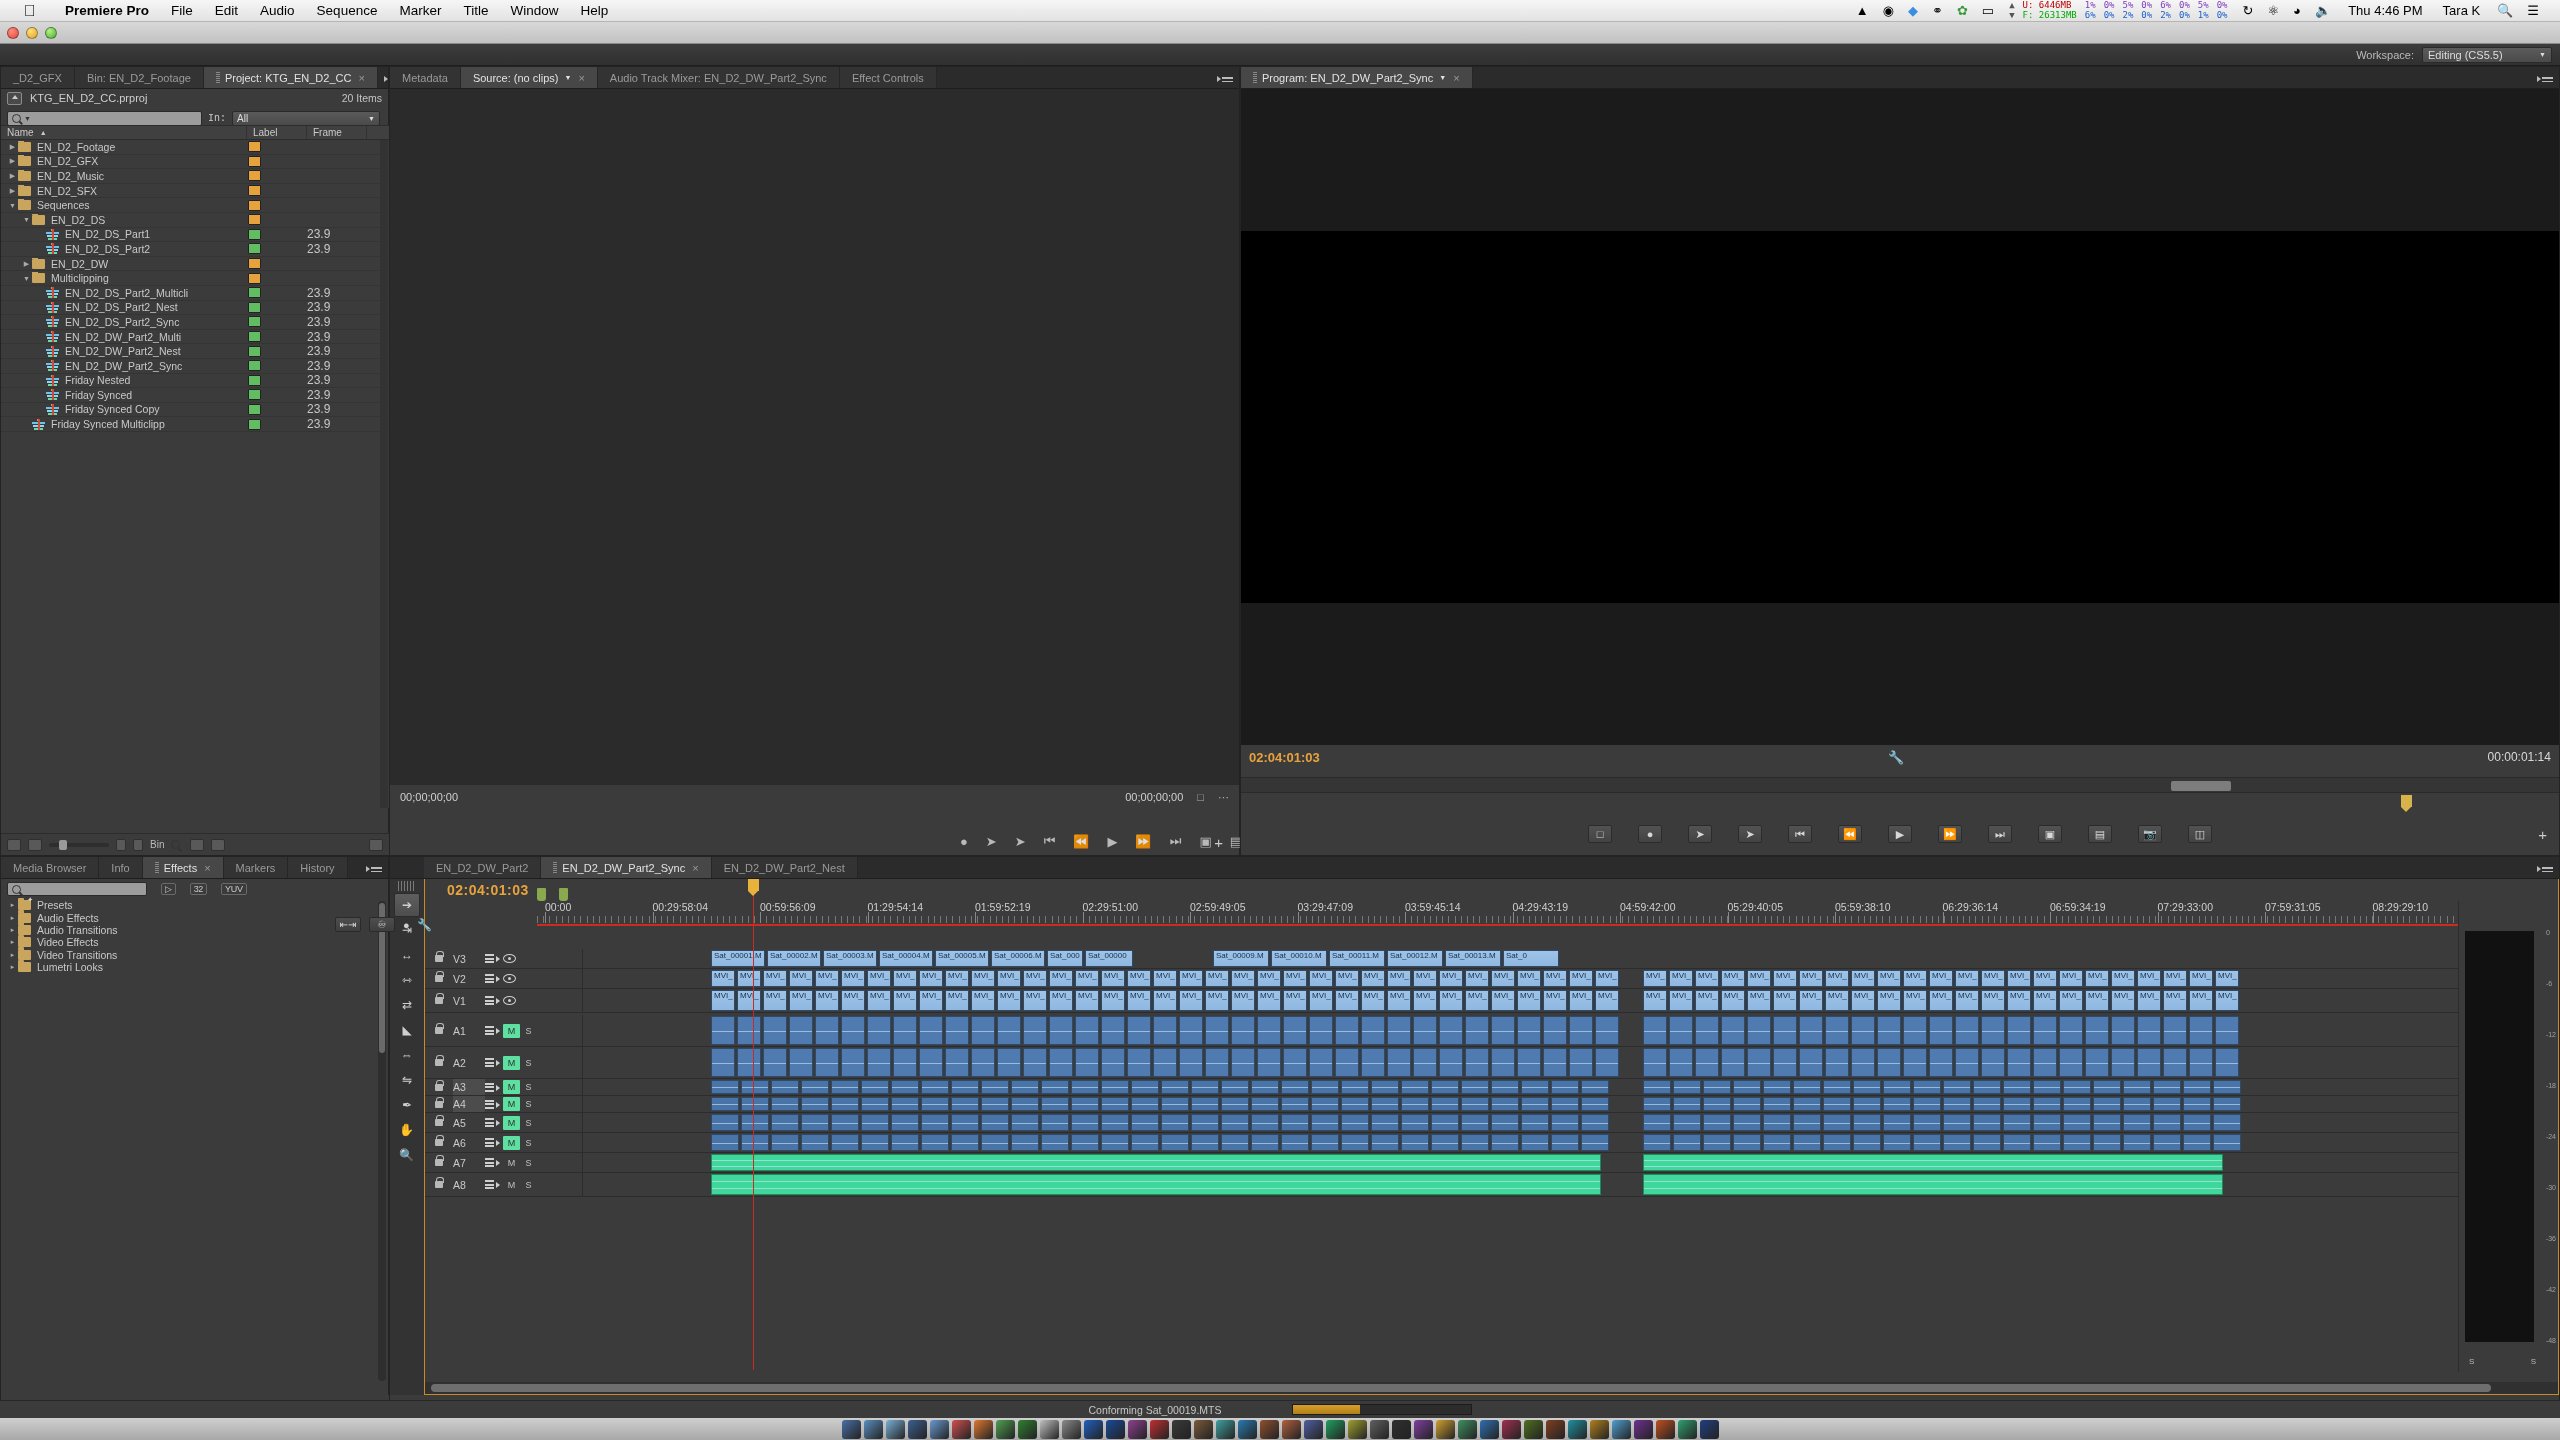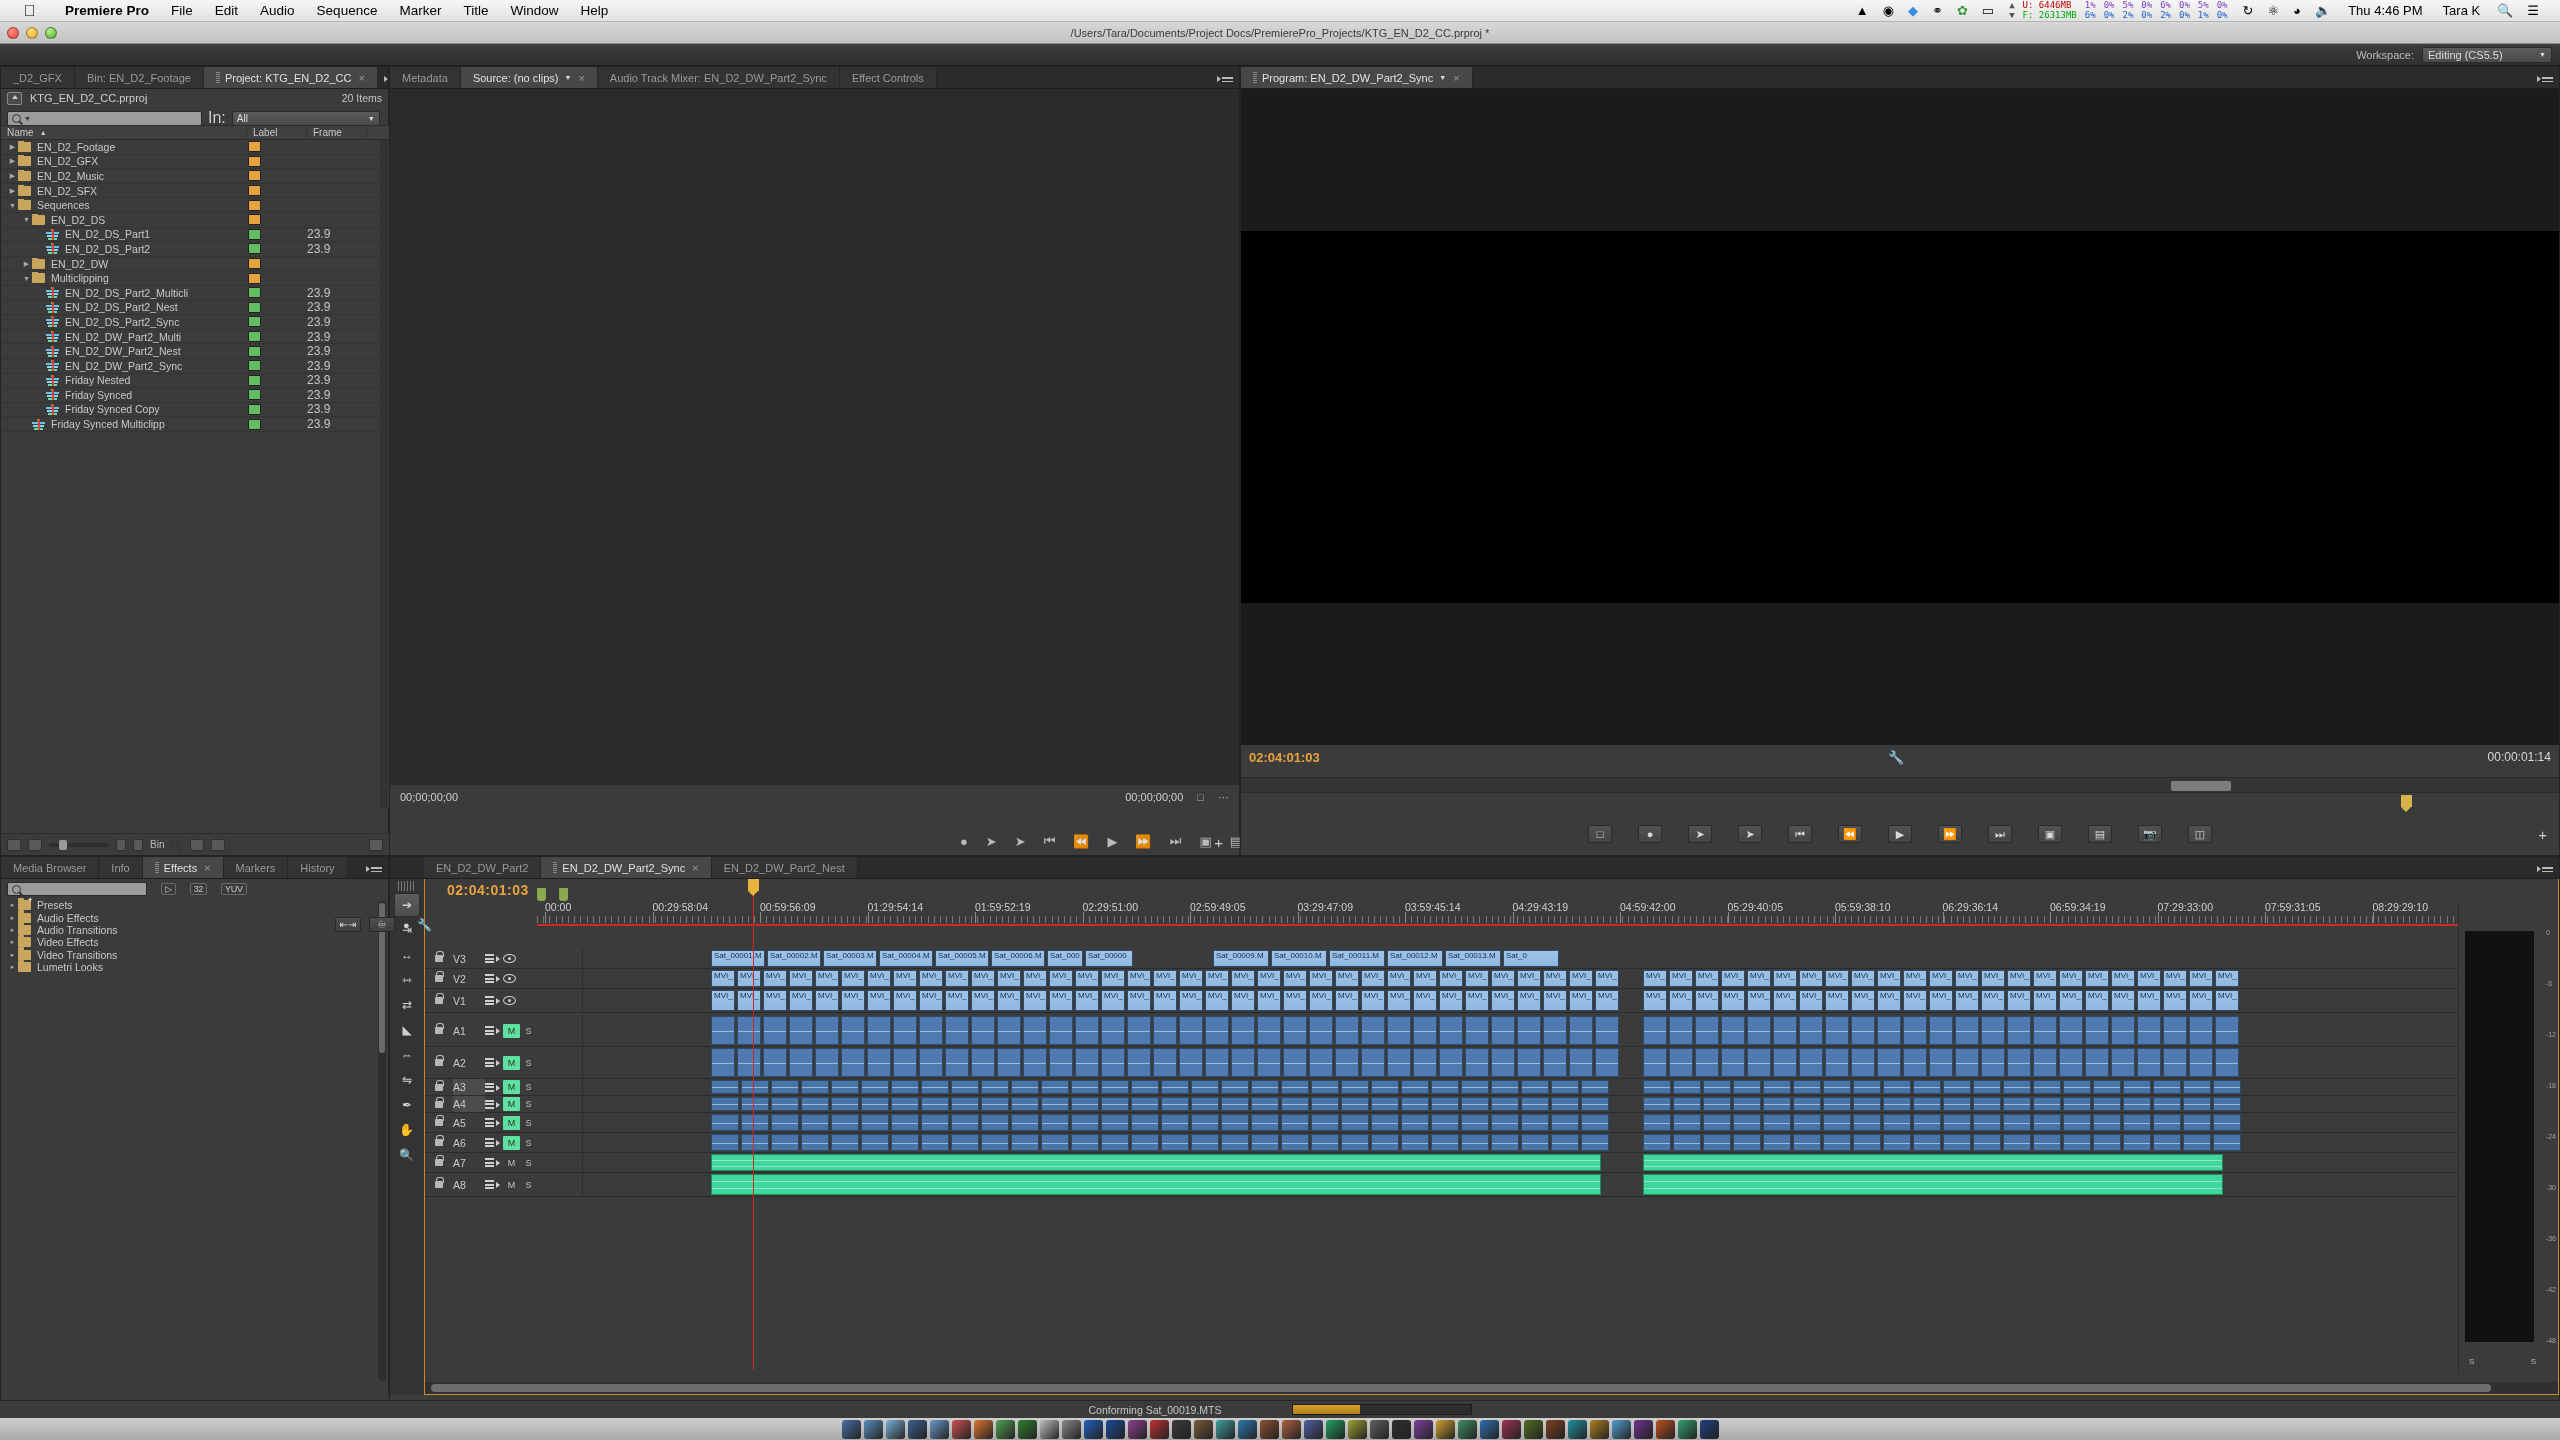--- a/index.html
+++ b/index.html
@@ -68,21 +68,21 @@
      background:#3b3b3b; font-size:11px; color:#cfcfcf; }
   .upico { width:15px; height:13px; border:1px solid #8c8c8c; border-radius:2px; margin-right:8px;
      position:relative; background:#4a4a4a; }
   .upico:after{content:''; position:absolute; left:4px; top:2px; width:0;height:0;
      border-bottom:4px solid #ccc; border-left:3px solid transparent; border-right:3px solid transparent;}
   #proj-searchrow { height:22px; display:flex; align-items:center; padding:0 6px; gap:6px; }
   .searchbox { flex:0 0 auto; width:195px; height:15px; background:#9c9c9c; border:1px solid #2a2a2a;
      border-radius:2px; display:flex; align-items:center; padding:0 4px; color:#333; font-size:10px; }
   .magn { width:9px;height:9px;border:1.5px solid #333;border-radius:50%;margin-right:3px;position:relative;}
   .magn:after{content:'';position:absolute;right:-3px;bottom:-2px;width:4px;height:1.5px;background:#333;transform:rotate(45deg);}
-  .inlbl { color:#ccc; font-size:16px; }
+  .inlbl { color:#ccc; font-size:10px;font-family:Liberation Mono, monospace; }
   .indd { width:148px;height:15px; background:linear-gradient(to bottom,#5a5a5a,#4a4a4a);
      border:1px solid #2a2a2a;border-radius:2px;display:flex;align-items:center;
      justify-content:space-between;padding:0 4px;color:#ddd;font-size:10px;}
 
   #proj-colhead { height:15px; background:#404040; border-top:1px solid #2c2c2c;
      border-bottom:1px solid #2c2c2c; display:flex; align-items:center; font-size:10px; color:#cacaca; }
   #proj-colhead .c { padding-left:6px; border-right:1px solid #323232; height:100%;
      display:flex; align-items:center; }
   #proj-list { position:absolute; left:0; top:73px; width:388px; bottom:47px; overflow:hidden;
      background:#3b3b3b; }
@@ -354,21 +354,20 @@
     <span class="clock">Tara K</span>
     <span class="ricon">🔍</span>
     <span class="ricon">☰</span>
   </div>
 </div>
 
 <div id="titlebar">
   <div class="tlight tl-r"></div>
   <div class="tlight tl-y"></div>
   <div class="tlight tl-g"></div>
-  <div class="ttext">/Users/Tara/Documents/Project Docs/PremierePro_Projects/KTG_EN_D2_CC.prproj *</div>
 </div>
 
 <div id="wsbar">
   <span class="lbl">Workspace:</span>
   <div class="wsdd">
     <span>Editing (CS5.5)</span>
     <span class="ar">▼</span>
   </div>
 </div>
 

